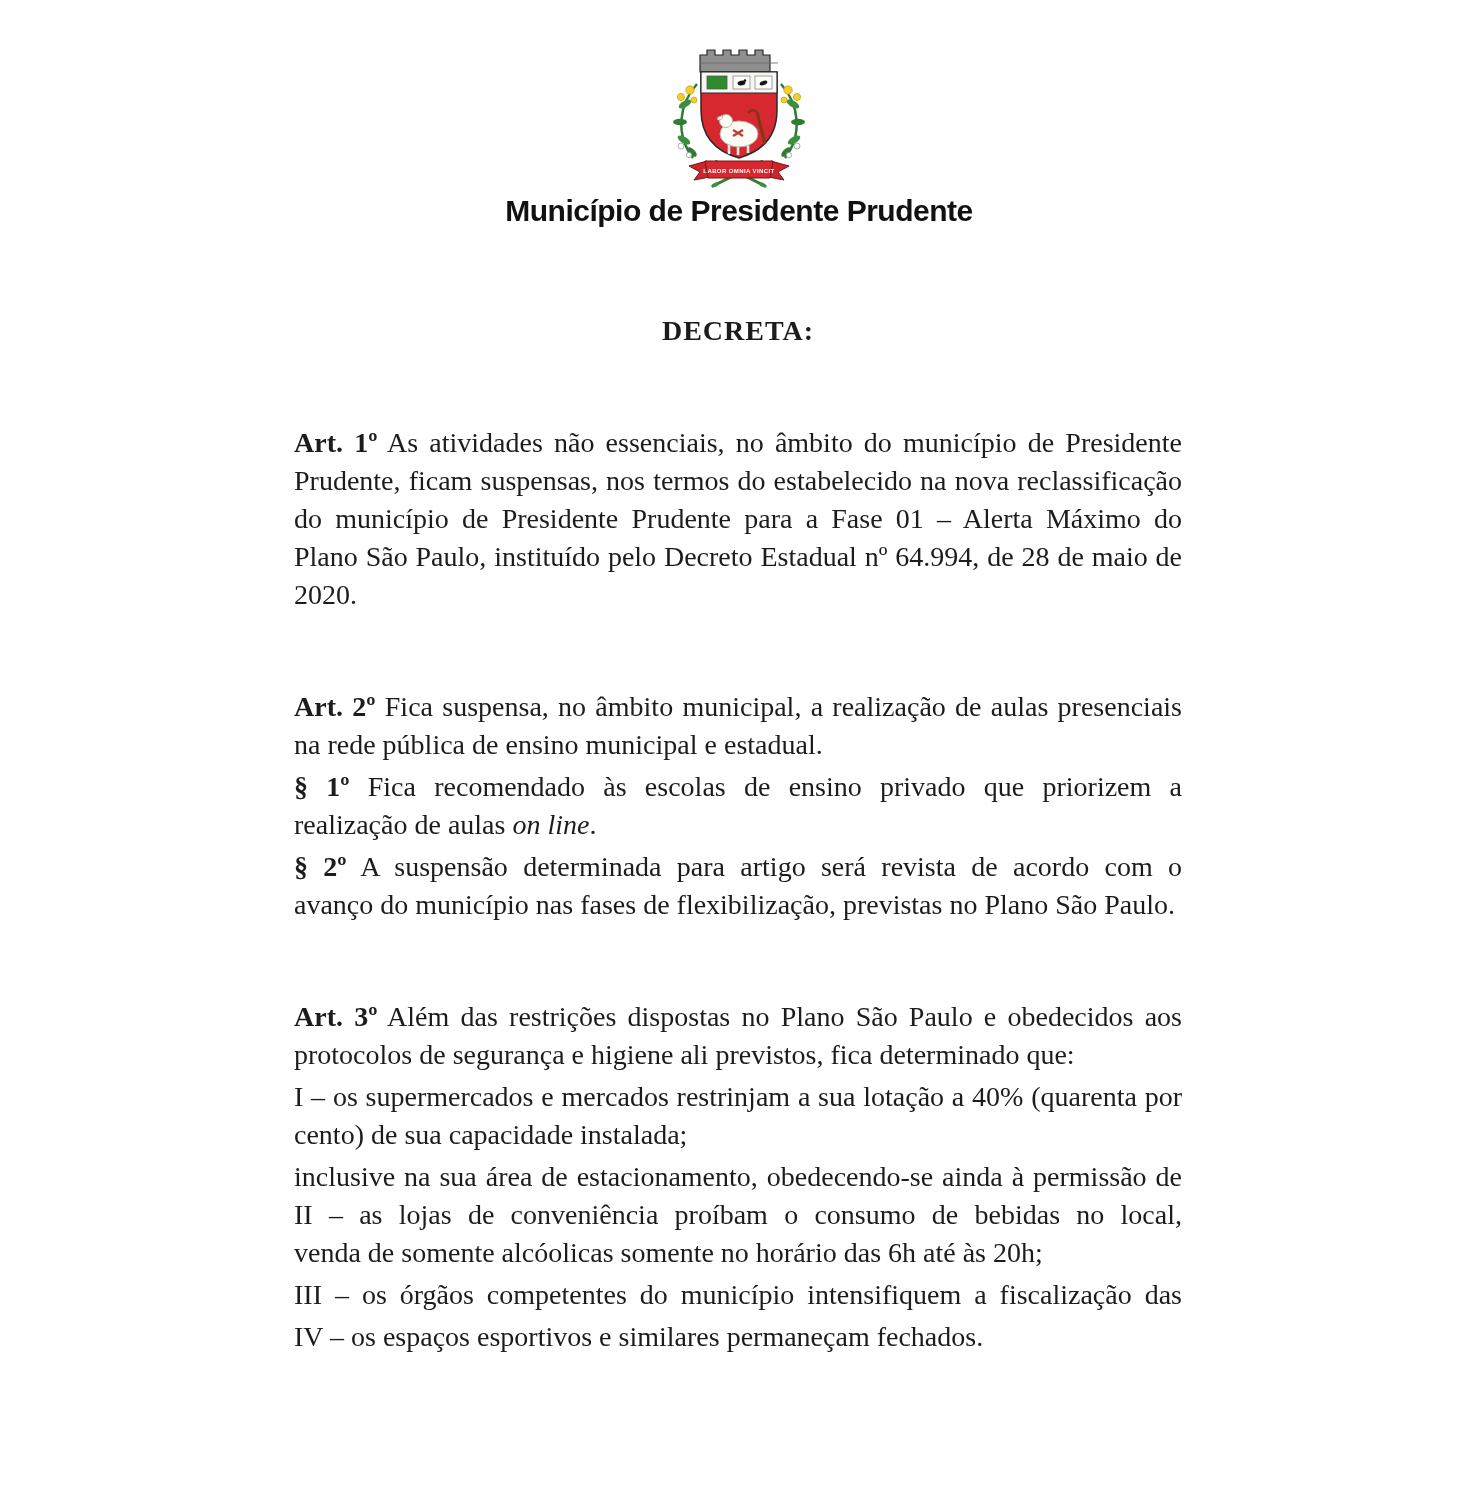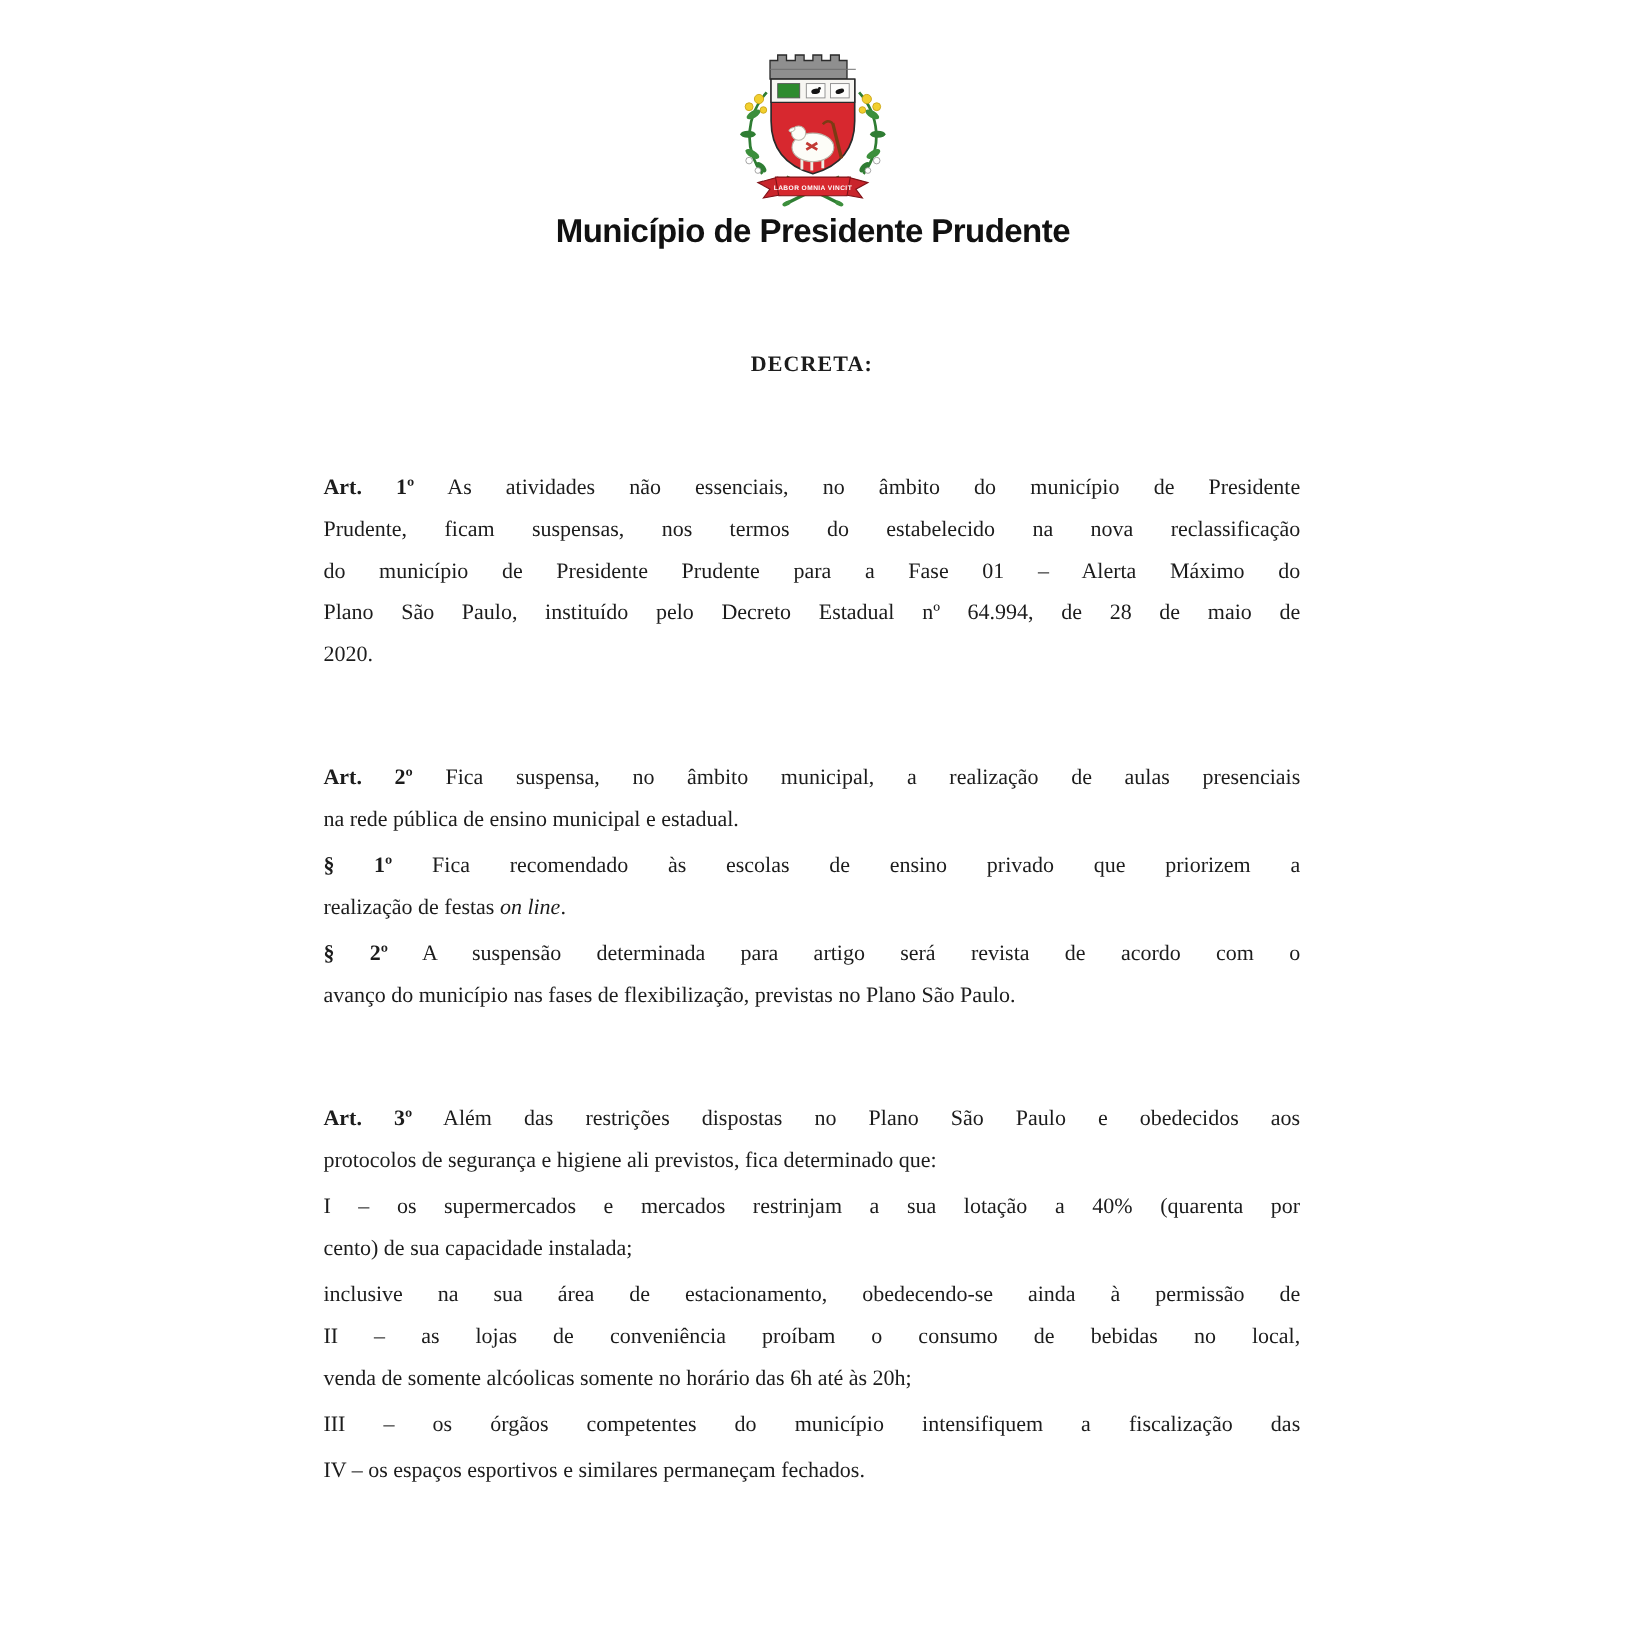--- a/index.html
+++ b/index.html
@@ -32,29 +32,29 @@
     left:294px;
     width:888px;
     top:350px; 
   }
   
   .doc-body.flow{position:static;margin:0 auto;margin-left:294px;width:888px;}
   .decreta{
     margin:84px 0 0 0;
     text-align:center;
     font-weight:bold;
-    font-size:20px;
+    font-size:28px;
     letter-spacing:1px;
     line-height:38px;
   }
   .para{margin:0;}
   .sp-article{margin-top:74px;}
   .sp-normal{margin-top:4px;}
   .tline{
-    font-size:20px;
+    font-size:28px;
     line-height:38px;
     text-align:justify;
     text-align-last:justify;
     white-space:normal;
   }
   .tline.last{
     text-align-last:left;
   }
   .tline b{font-weight:bold;}
   .tline i{font-style:italic;}
@@ -148,21 +148,21 @@
           <div class="tline"><span>do município de Presidente Prudente para a Fase 01 – Alerta Máximo do</span></div>
           <div class="tline"><span>Plano São Paulo, instituído pelo Decreto Estadual nº 64.994, de 28 de maio de</span></div>
           <div class="tline last"><span>2020.</span></div>
         </div>
         <div class="para sp-article">
           <div class="tline"><b>Art. 2º</b><span> Fica suspensa, no âmbito municipal, a realização de aulas presenciais</span></div>
           <div class="tline last"><span>na rede pública de ensino municipal e estadual.</span></div>
         </div>
         <div class="para sp-normal">
           <div class="tline"><b>§ 1º</b><span> Fica recomendado às escolas de ensino privado que priorizem a</span></div>
-          <div class="tline last"><span>realização de festas </span><i>on line</i><span>.</span></div>
+          <div class="tline last"><span>realização de aulas </span><i>on line</i><span>.</span></div>
         </div>
         <div class="para sp-normal">
           <div class="tline"><b>§ 2º</b><span> A suspensão determinada para artigo será revista de acordo com o</span></div>
           <div class="tline last"><span>avanço do município nas fases de flexibilização, previstas no Plano São Paulo.</span></div>
         </div>
         <div class="para sp-article">
           <div class="tline"><b>Art. 3º</b><span> Além das restrições dispostas no Plano São Paulo e obedecidos aos</span></div>
           <div class="tline last"><span>protocolos de segurança e higiene ali previstos, fica determinado que:</span></div>
         </div>
         <div class="para sp-normal">

